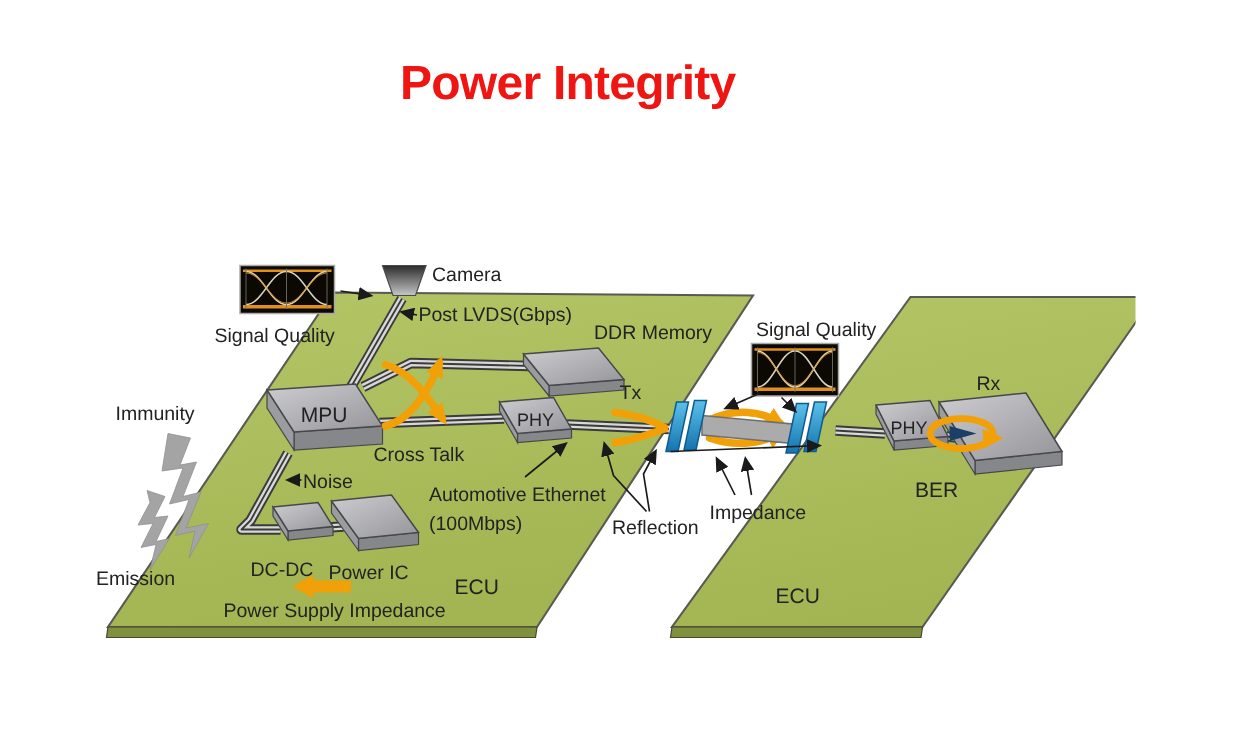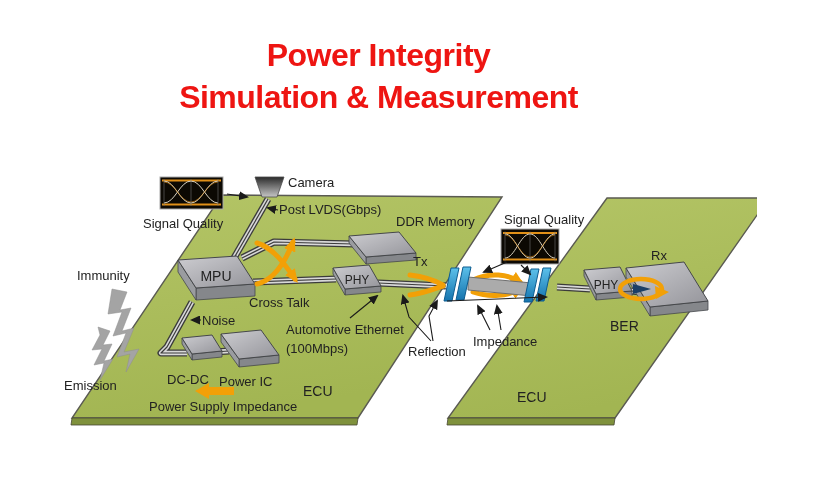--- a/index.html
+++ b/index.html
@@ -30,21 +30,20 @@
   .bolt{fill:#a4a4a4;stroke:#8e8e8e;stroke-width:0.5;}
   .conn{fill:url(#gBlue);stroke:#0d5c90;stroke-width:1;}
 </style>
 </head>
 <body>
 
 <div id="slide">
 
   <div id="title">
     <div>Power Integrity</div>
-    <div>Simulation &amp; Measurement</div>
   </div>
 
   <svg width="828" height="500" viewBox="0 0 828 500">
     <defs>
       <linearGradient id="gBoard" x1="0" y1="0" x2="0.3" y2="1">
         <stop offset="0" stop-color="#b4c566"></stop>
           <stop offset="1" stop-color="#a2b552"></stop>
       </linearGradient>
       <linearGradient id="gTop" x1="0" y1="0" x2="1" y2="1">
         <stop offset="0" stop-color="#cdcdd1"></stop>

